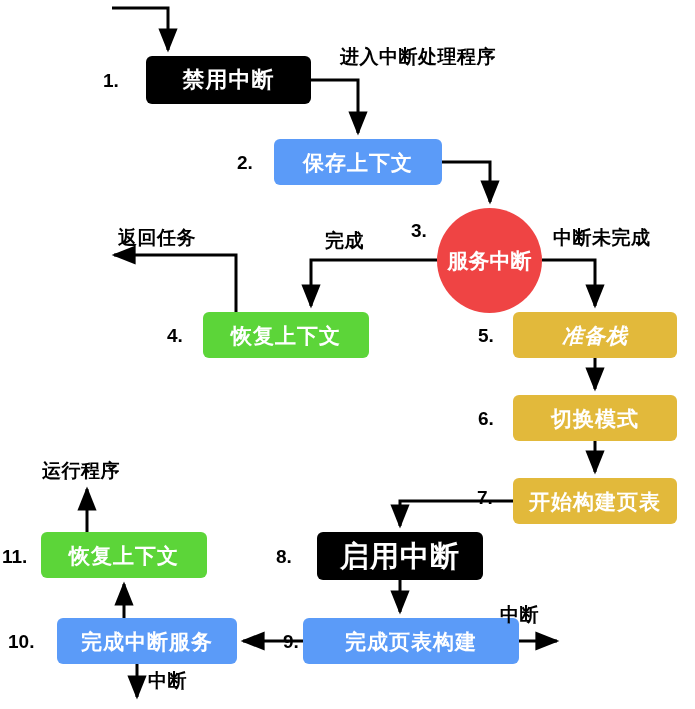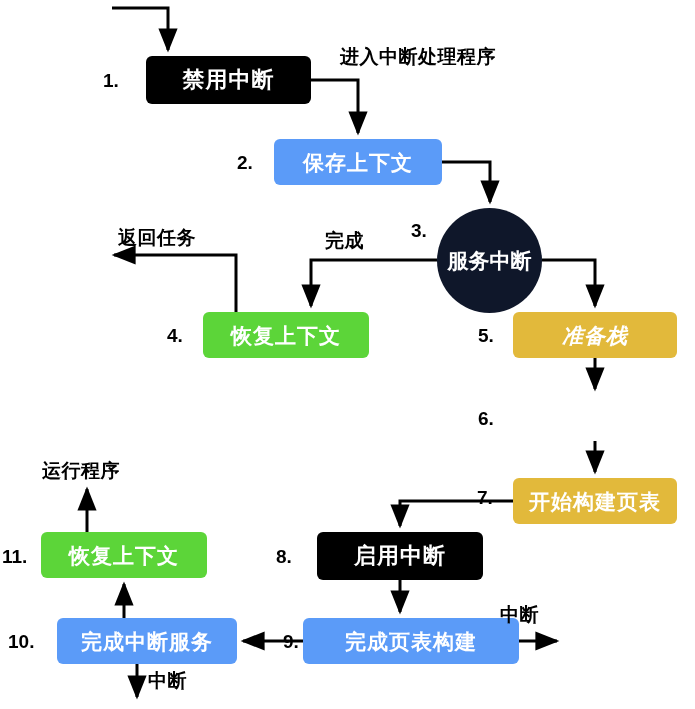--- a/index.html
+++ b/index.html
@@ -108,38 +108,41 @@
   </svg>
 
   <div class="node" style="left:146px; top:56px; width:165px; height:48px; background:#000000; font-size:22px;">
     <span class="node-label">禁用中断</span>
   </div>
 
   <div class="node" style="left:274px; top:139px; width:168px; height:46px; background:#5b9bf8; font-size:21px;">
     <span class="node-label">保存上下文</span>
   </div>
 
-  <div class="node circle" style="left:437px; top:208px; width:105px; height:105px; background:#0f172a; font-size:21px;">
+  <div class="node circle" style="left:437px; top:208px; width:105px; height:105px; background:#ef4444; font-size:21px;">
     <span class="node-label">服务中断</span>
   </div>
 
   <div class="node" style="left:203px; top:312px; width:166px; height:46px; background:#5cd539; font-size:21px;">
     <span class="node-label">恢复上下文</span>
   </div>
 
   <div class="node" style="left:513px; top:312px; width:164px; height:46px; background:#e2b93b; font-size:21px;font-style:italic;">
     <span class="node-label">准备栈</span>
   </div>
 
+  <div class="node" style="left:513px; top:395px; width:164px; height:46px; background:#e2b93b; font-size:21px;">
+    <span class="node-label">切换模式</span>
+  </div>
 
   <div class="node" style="left:513px; top:478px; width:164px; height:46px; background:#e2b93b; font-size:21px;">
     <span class="node-label">开始构建页表</span>
   </div>
 
-  <div class="node" style="left:317px; top:532px; width:166px; height:48px; background:#000000; font-size:22px;align-items:center;">
+  <div class="node" style="left:317px; top:532px; width:166px; height:48px; background:#000000; font-size:29px;align-items:center;">
     <span class="node-label">启用中断</span>
   </div>
 
   <div class="node" style="left:303px; top:618px; width:216px; height:46px; background:#5b9bf8; font-size:21px;">
     <span class="node-label">完成页表构建</span>
   </div>
 
   <div class="node" style="left:57px; top:618px; width:180px; height:46px; background:#5b9bf8; font-size:21px;">
     <span class="node-label">完成中断服务</span>
   </div>
@@ -154,19 +157,20 @@
   <div class="step-num" style="left:167px; top:325px;">4.</div>
   <div class="step-num" style="left:478px; top:325px;">5.</div>
   <div class="step-num" style="left:478px; top:408px;">6.</div>
   <div class="step-num" style="left:477px; top:487px;">7.</div>
   <div class="step-num" style="left:276px; top:546px;">8.</div>
   <div class="step-num" style="left:283px; top:631px;">9.</div>
   <div class="step-num" style="left:8px;   top:631px;">10.</div>
   <div class="step-num" style="left:2px;   top:546px;">11.</div>
 
   <div class="edge-label" style="left:327px; top:44px;margin-left:13px;">进入中断处理程序</div>
+  <div class="edge-label" style="left:553px; top:225px;">中断未完成</div>
   <div class="edge-label" style="left:325px; top:228px;">完成</div>
   <div class="edge-label" style="left:118px; top:225px;">返回任务</div>
   <div class="edge-label" style="left:42px;  top:458px;">运行程序</div>
   <div class="edge-label" style="left:500px; top:602px;">中断</div>
   <div class="edge-label" style="left:148px; top:668px;">中断</div>
 
 </div>
 
 </body></html>

